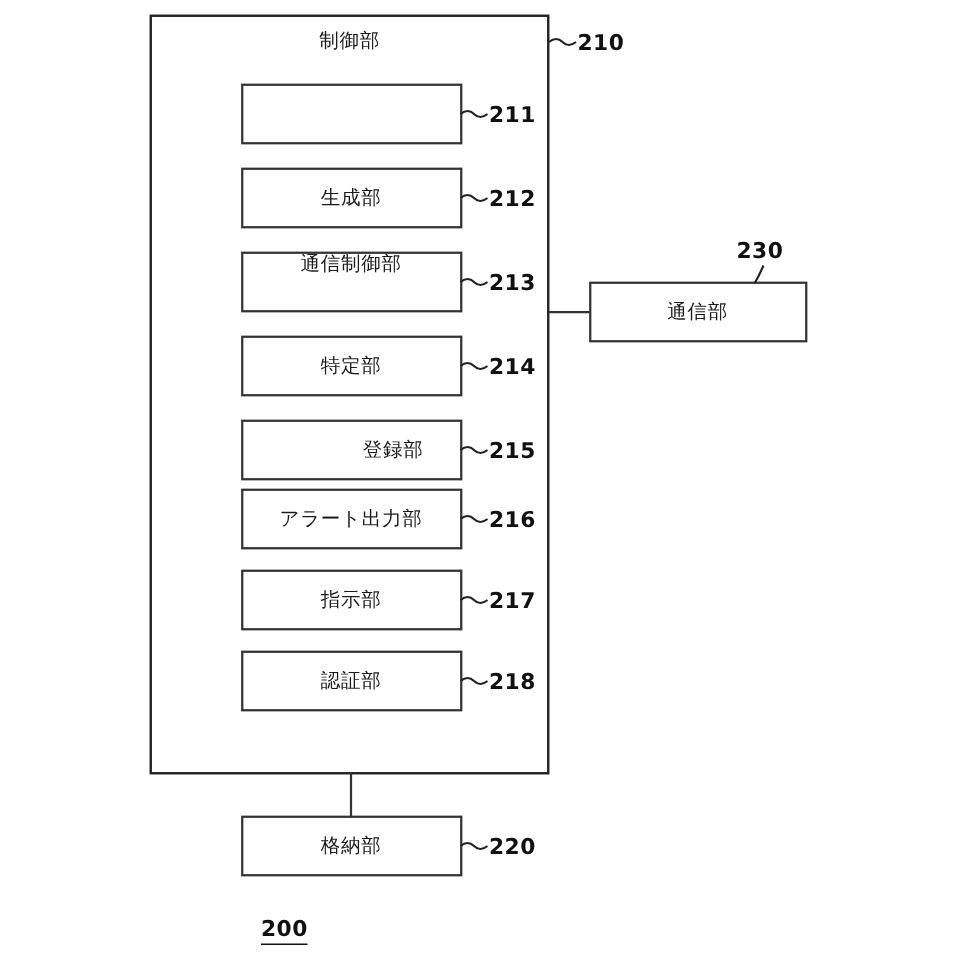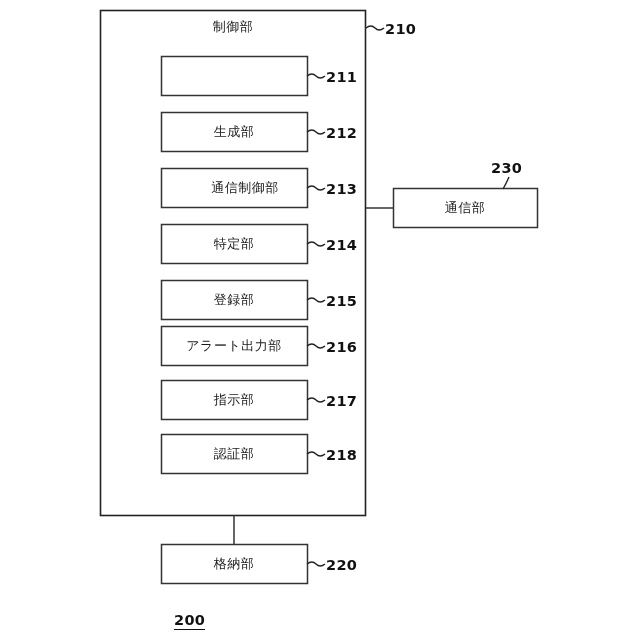--- a/index.html
+++ b/index.html
@@ -104,23 +104,23 @@
     <path d="M307,454 q5,-4 9,0 t9,0" fill="none" stroke="#222222" stroke-width="1.4"></path>
 
     <path d="M307,564 q5,-4 9,0 t9,0" fill="none" stroke="#222222" stroke-width="1.4"></path>
 
     <path d="M509,177 q-3,7 -6,12" fill="none" stroke="#222222" stroke-width="1.4"></path>
   </svg>
 
   <div class="container-title" style="left:100px; top:18px; width:266px; text-align:center;">制御部</div>
 
   <div class="box-label" style="left:161px; top:112px; width:146px; height:39px;text-align:center;">生成部</div>
-  <div class="box-label" style="left:161px; top:168px; width:146px; height:39px;margin-left:11px;">通信制御部</div>
+  <div class="box-label" style="left:161px; top:156px; width:146px; height:39px;">通信制御部</div>
   <div class="box-label" style="left:161px; top:224px; width:146px; height:39px;">特定部</div>
-  <div class="box-label" style="left:161px; top:280px; width:146px; height:39px;">登録部</div>
+  <div class="box-label" style="left:161px; top:280px; width:146px; height:39px;padding-left:28px;">登録部</div>
   <div class="box-label" style="left:161px; top:326px; width:146px; height:39px;text-align:center;">アラート出力部</div>
   <div class="box-label" style="left:161px; top:380px; width:146px; height:39px;">指示部</div>
   <div class="box-label" style="left:161px; top:434px; width:146px; height:39px;">認証部</div>
 
   <div class="box-label" style="left:161px; top:544px; width:146px; height:39px;">格納部</div>
 
   <div class="box-label" style="left:393px; top:188px; width:144px; height:39px;">通信部</div>
 
   <div class="ref-num" style="left:385px; top:21px;">210</div>
 

